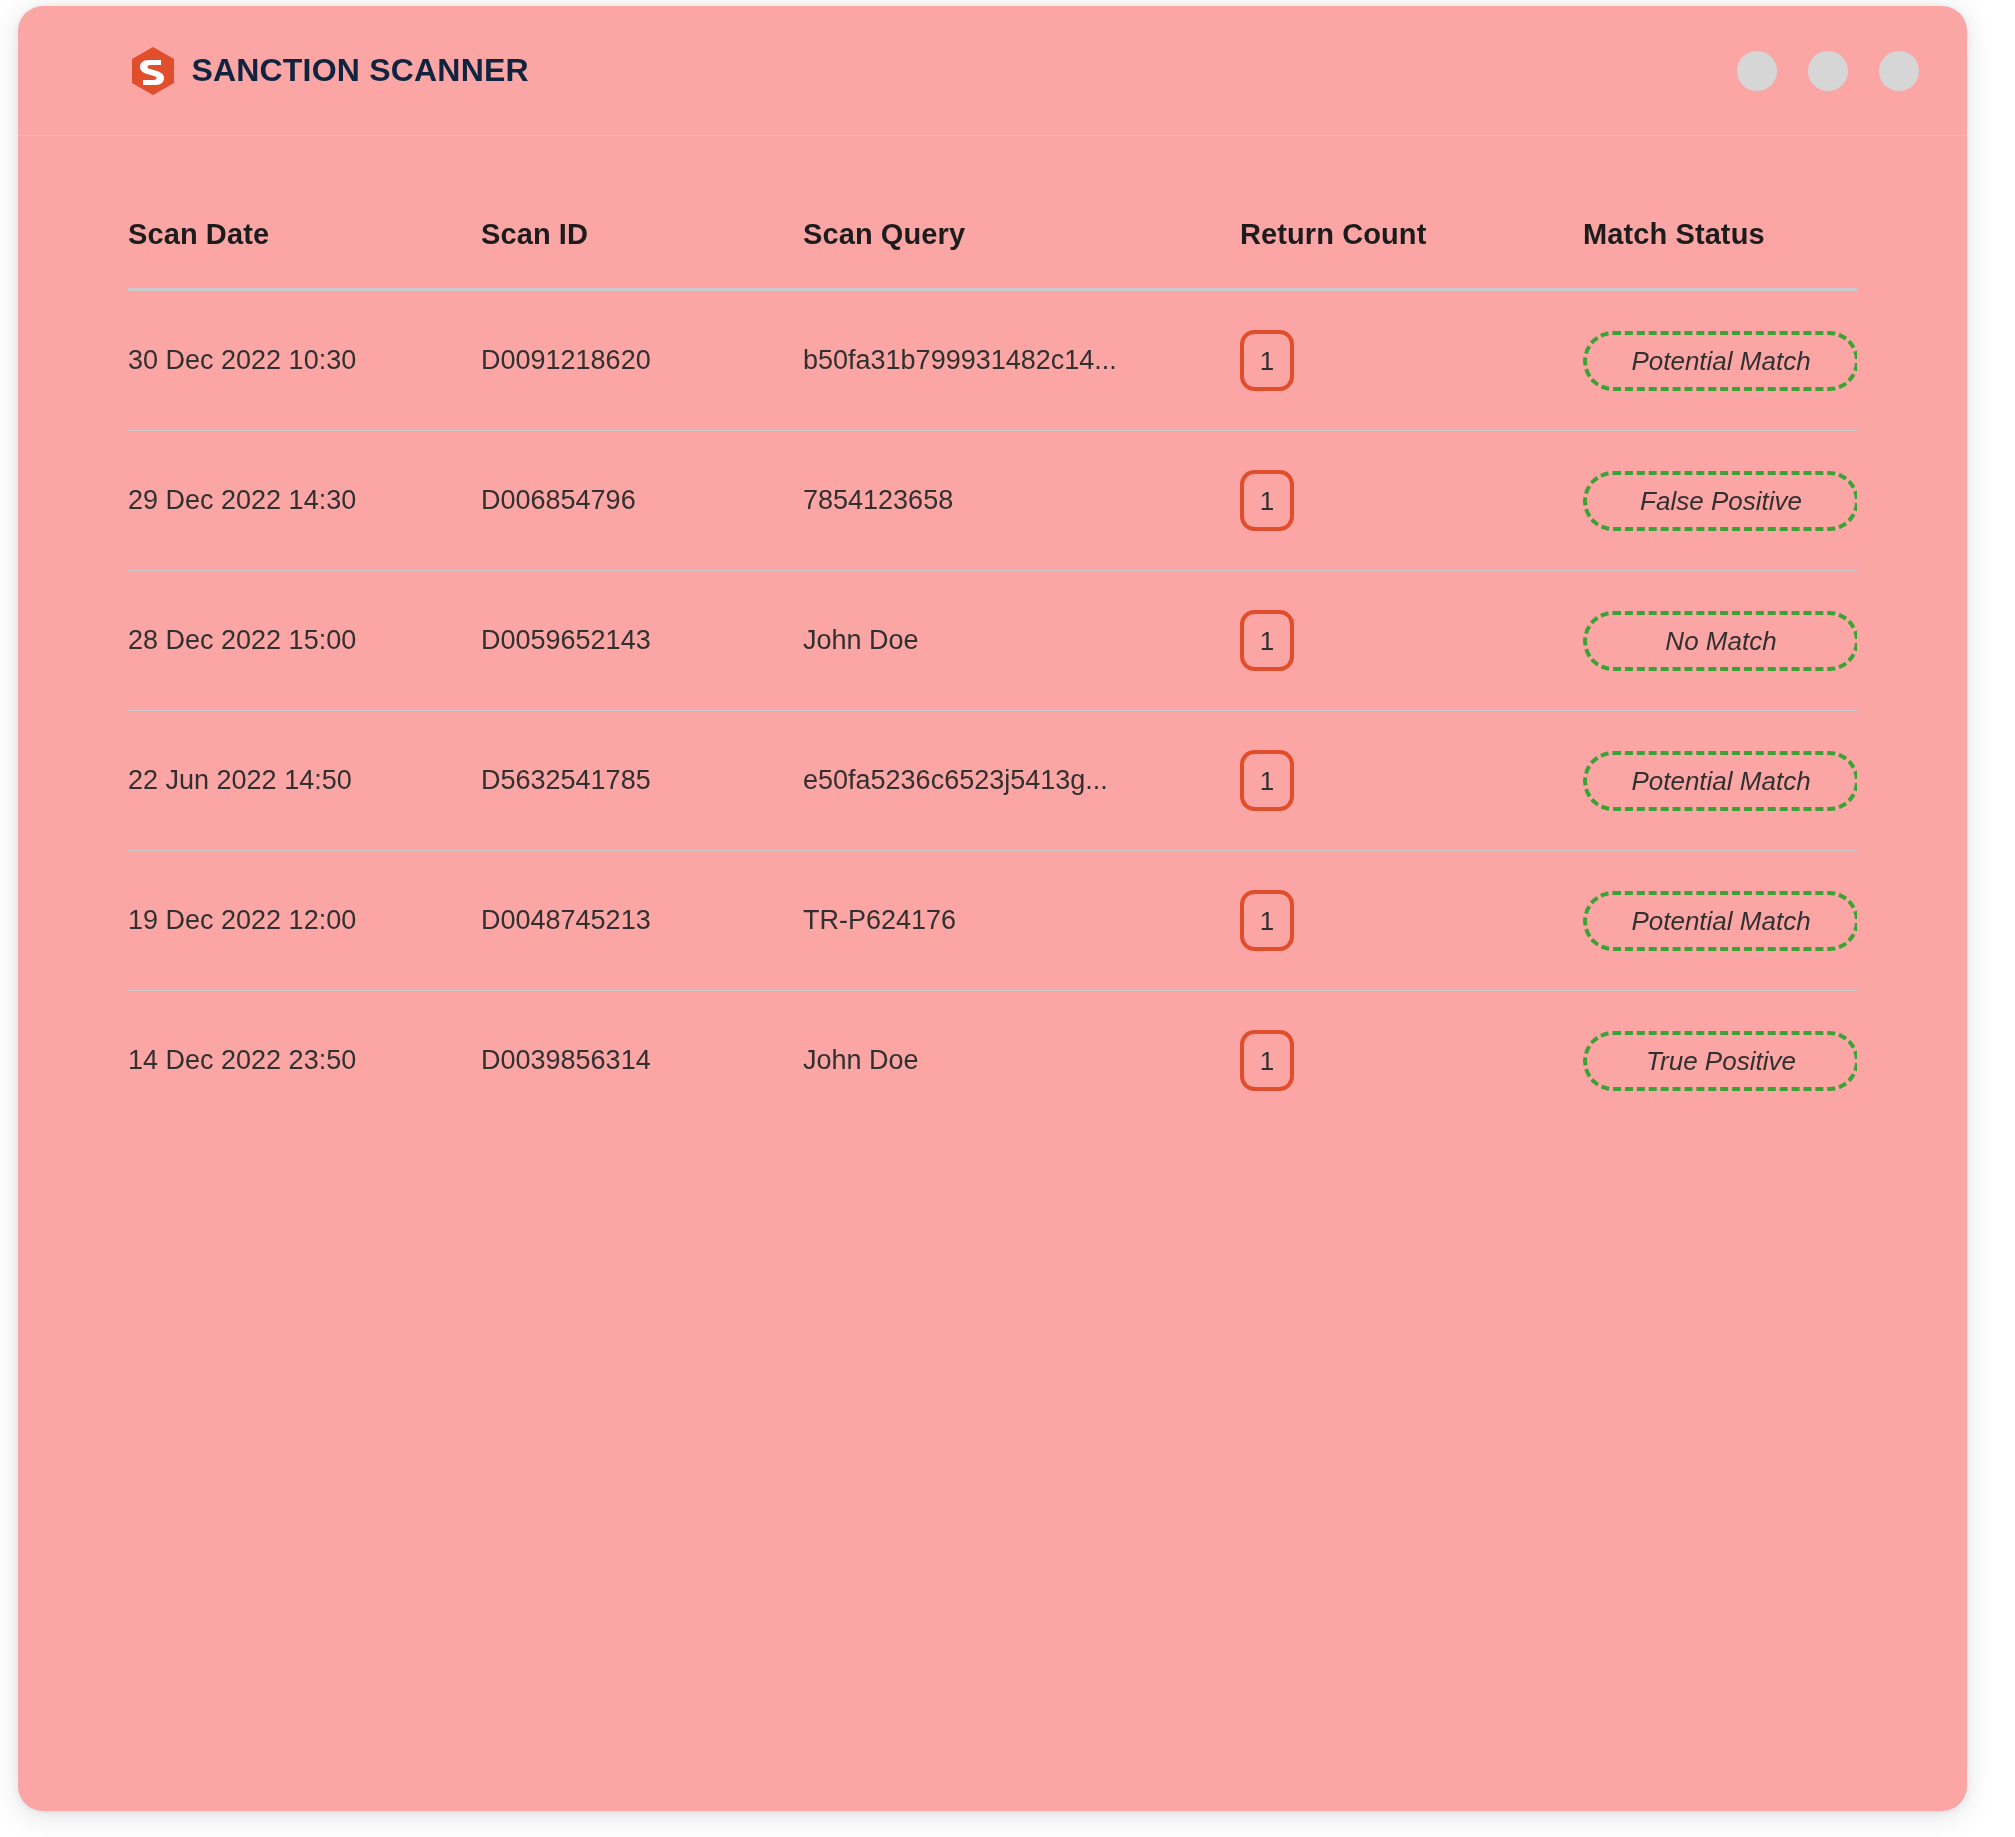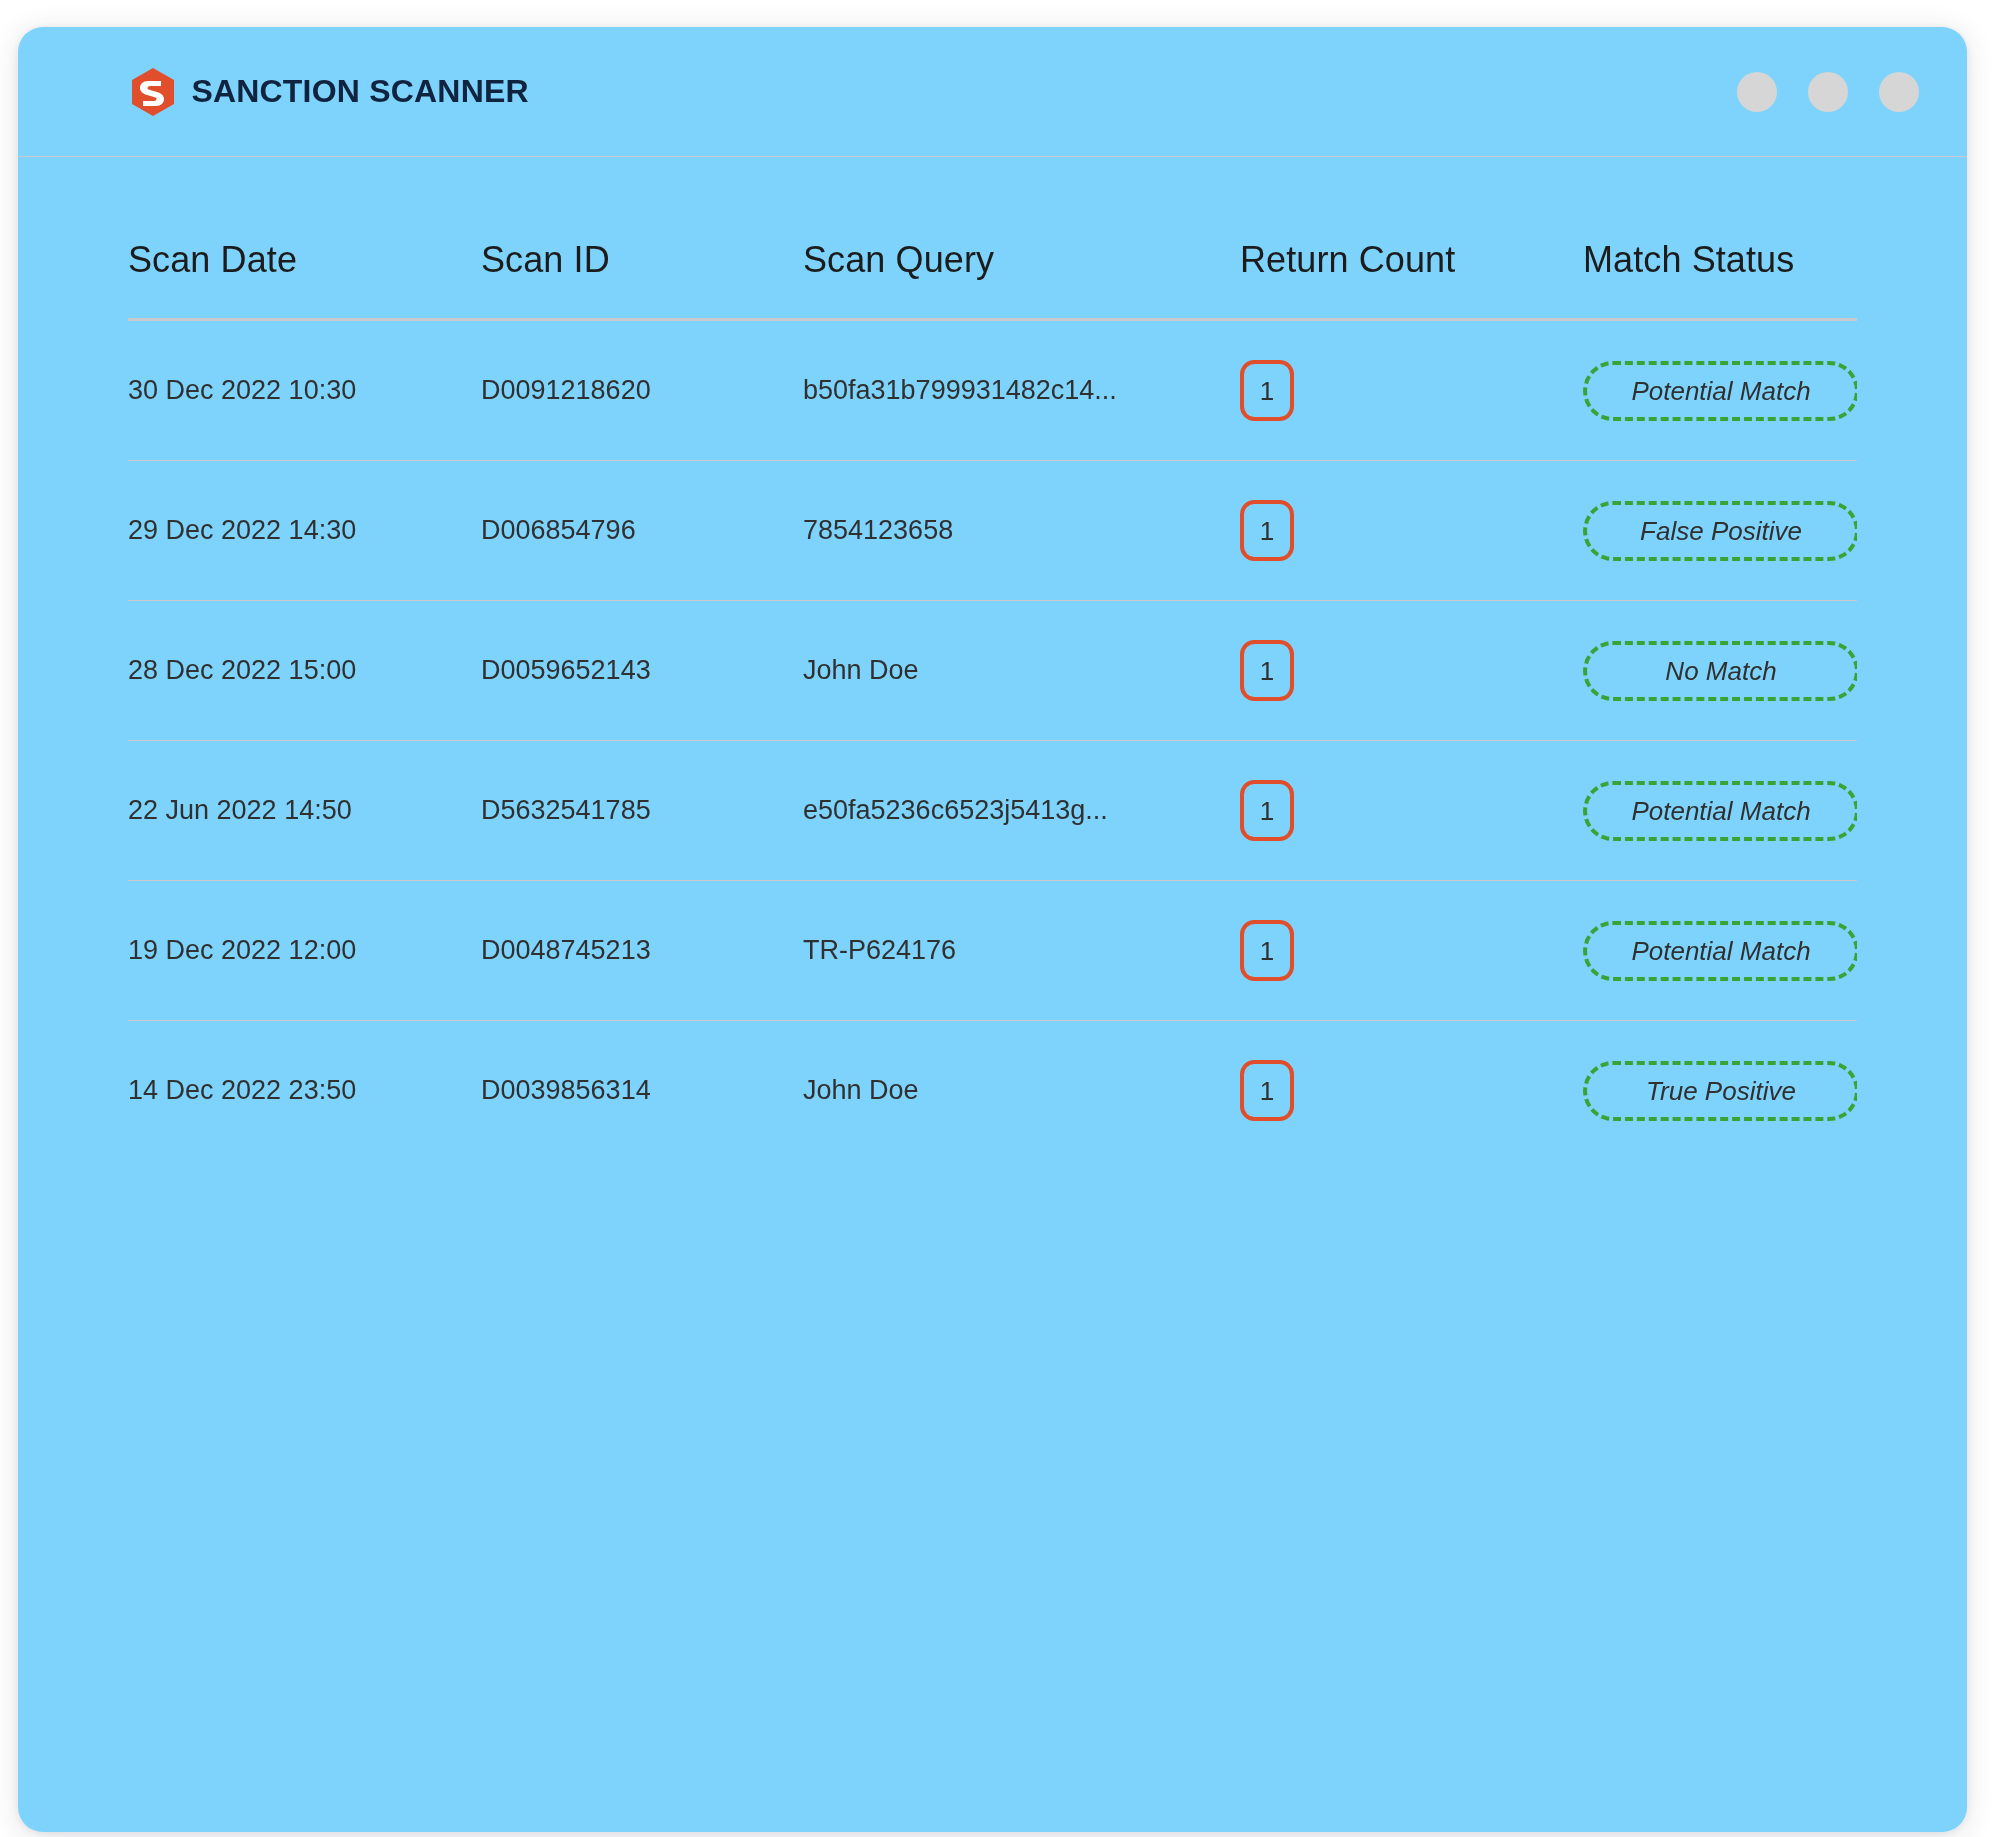--- a/index.html
+++ b/index.html
@@ -8,24 +8,24 @@
     width: 2015px;
     height: 1837px;
     background: #ffffff;
     font-family: "Liberation Sans", sans-serif;
     -webkit-font-smoothing: antialiased;
   }
 
   .app-window {
     position: absolute;
     left: 18px;
-    top: 27px;
+    top: 6px;
     width: 1949px;
     height: 1805px;
-    background: #7dd3fc;
+    background: #fca5a5;
     border-radius: 25px;
     box-shadow: 0 4.8px 29px rgba(30, 35, 60, 0.13),
                 0 1px 7.7px rgba(30, 35, 60, 0.07);
     overflow: hidden;
   }
 
   
   .title-bar {
     position: relative;
     height: 130px;
@@ -82,22 +82,22 @@
   }
 
   .scan-table col.c-date   { width: 353px; }
   .scan-table col.c-id     { width: 322px; }
   .scan-table col.c-query  { width: 437px; }
   .scan-table col.c-count  { width: 343px; }
   .scan-table col.c-status { width: 274px; }
 
   .scan-table thead th {
     text-align: left;
-    font-size: 36px;
-    font-weight: 400;
+    font-size: 29px;
+    font-weight: 700;
     color: #1c1c1c;
     padding: 0 0 37px 0;
     letter-spacing: 0.1px;
     white-space: nowrap;
     margin-left: 20px;
   }
 
   .scan-table thead th.th-count,
   .scan-table thead th.th-status {
     text-align: left;

